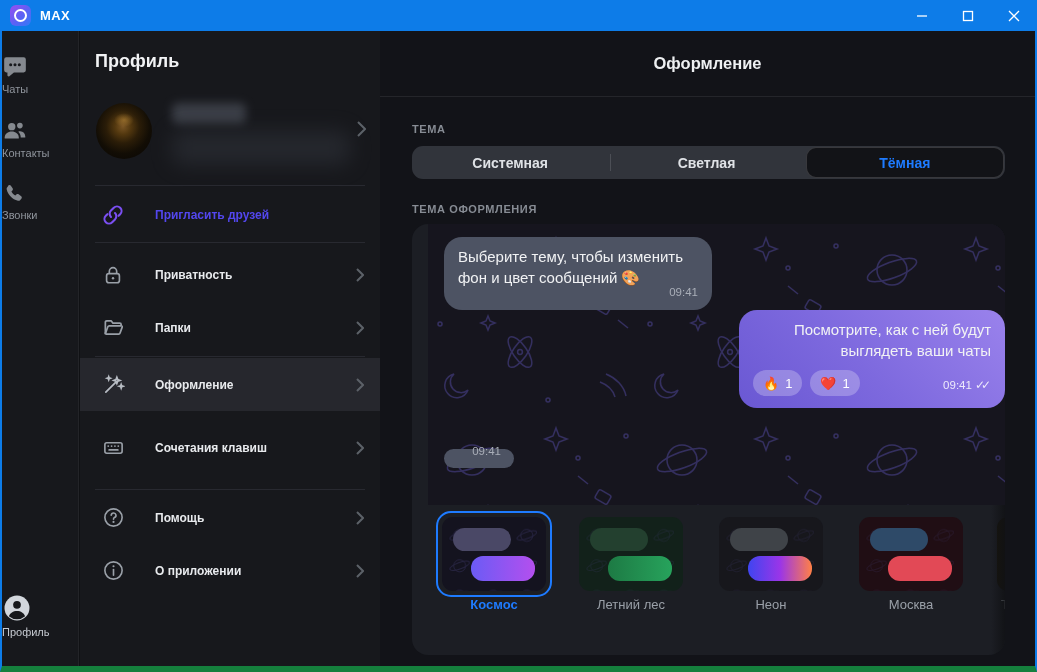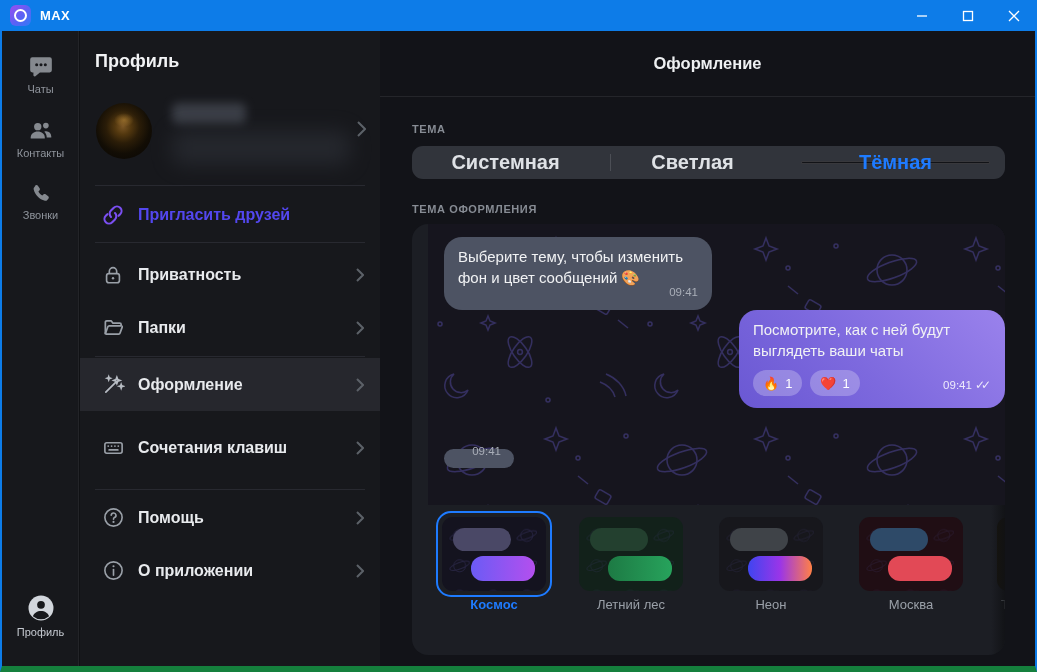--- a/index.html
+++ b/index.html
@@ -15,68 +15,68 @@
   .logo::after { content:""; position:absolute; left:4px; top:4px; width:9px; height:9px; border:2.5px solid #fff; border-radius:50%; }
   .app-name { color:#fff; font-size:13px; font-weight:600; letter-spacing:.4px; margin-left:9px; }
   .win-controls { position:absolute; right:0; top:0; height:31px; display:flex; }
   .win-btn { width:46px; height:31px; display:flex; align-items:center; justify-content:center; cursor:default; }
   .win-btn svg { display:block; }
 
   
   .content { position:absolute; left:0; top:31px; width:1033px; height:639px; }
 
   .rail { position:absolute; left:0; top:0; width:77px; height:100%; background:#17181c; border-right:1px solid #232428; }
-  .rail-item { position:absolute; left:0; width:77px; display:flex; flex-direction:column; align-items:center; gap:3px; cursor:pointer; }
+  .rail-item { position:absolute; left:0; width:77px; display:flex; flex-direction:column; gap:3px; cursor:pointer; }
   .rail-item .lbl { font-size:11px; color:#8f949c; }
   .rail-item.active .lbl { color:#c6cad1; }
 
   .panel { position:absolute; left:78px; top:0; width:300px; height:100%; background:#17181c; }
   .panel-title { position:absolute; left:15px; top:20px; font-size:18px; font-weight:700; color:#f2f3f5; }
   .avatar { position:absolute; left:16px; top:72px; width:56px; height:56px; border-radius:50%;
             background:radial-gradient(circle at 48% 42%, #7a5524 0%, #53380f 18%, #2b1d08 38%, #120d05 62%, #070504 100%); }
   .avatar::after { content:""; position:absolute; left:18px; top:10px; width:20px; height:14px;
             background:radial-gradient(ellipse at center, rgba(190,140,60,.55), rgba(0,0,0,0) 70%); border-radius:50%; }
   .name-blob { position:absolute; left:92px; top:72px; width:74px; height:21px; background:#41454e; border-radius:6px; filter:blur(5px); opacity:.85; }
   .name-blob2 { position:absolute; left:92px; top:100px; width:178px; height:34px; background:#2b2e35; border-radius:10px; filter:blur(10px); opacity:.7; }
   .panel-chevron { position:absolute; right:14px; top:90px; }
   .divider { position:absolute; left:15px; right:15px; height:1px; background:#282930; }
 
   .menu-row { position:absolute; left:0; width:300px; height:53px; display:flex; align-items:center; cursor:pointer; }
   .menu-row .mi { width:24px; height:24px; margin-left:21px; flex:0 0 auto; display:flex; align-items:center; justify-content:center; }
-  .menu-row .ml { margin-left:13px; font-size:16px; font-weight:600; color:#e8eaed; }
+  .menu-row .ml { margin-left:30px; font-size:12px; font-weight:600; color:#e8eaed; }
   .menu-row .chev { margin-left:auto; margin-right:16px; }
   .menu-row.selected { background:#26272d; }
   .menu-row.invite .ml { color:#5347ef; }
 
   
   .main { position:absolute; left:378px; top:0; width:655px; height:100%; background:#121318; }
   .main-header { position:absolute; left:0; top:0; width:100%; height:66px; border-bottom:1px solid #24252a;
                  display:flex; align-items:center; justify-content:center; }
   .main-title { font-size:16.5px; font-weight:700; color:#eef0f2; }
   .section-label { position:absolute; left:32px; font-size:11px; font-weight:700; letter-spacing:.6px; color:#878c94; }
 
   .segmented { position:absolute; left:32px; top:115px; width:593px; height:33px; background:#31343b; border-radius:11px;
                display:flex; align-items:stretch; }
-  .segment { flex:1; display:flex; align-items:center; justify-content:center; font-size:20px; font-weight:600; color:#dfe2e6; cursor:pointer; position:relative; }
-  .segment.selected { background:#121317; border:1px solid rgba(255,255,255,.16); border-radius:10px; margin:15px; color:#1e7bff; }
+  .segment { flex:1; display:flex; align-items:center; justify-content:center; font-size:14px; font-weight:600; color:#dfe2e6; cursor:pointer; position:relative; }
+  .segment.selected { background:#121317; border:1px solid rgba(255,255,255,.16); border-radius:10px; margin:1px; color:#1e7bff; }
   .seg-sep { position:absolute; left:33.33%; top:8px; width:1px; height:17px; background:#4c4f56; }
 
   .card { position:absolute; left:32px; top:193px; width:593px; height:431px; background:#1c1e24; border-radius:16px; overflow:hidden; }
   .preview { position:absolute; left:16px; top:0; width:593px; height:281px; background:#16151e; overflow:hidden; }
   .preview svg.doodle { position:absolute; left:0; top:0; }
 
   .bubble { position:absolute; border-radius:18px; padding:9px 14px 10px 14px; font-size:15px; line-height:21px; color:#f1f2f4; }
   .bubble.incoming { background:#4d5363; }
   .bubble .btime { font-size:11.5px; color:#a9aeb8; }
   .b1 { left:16px; top:13px; width:268px; padding-right:16px; padding-bottom:22px; }
   .b1 .btime { position:absolute; right:14px; bottom:7px; }
   .b3 { left:16px; top:225px; padding-right:56px; }
   .b3 .btime { position:absolute; right:13px; bottom:6px; }
 
-  .bubble.outgoing { right:16px; top:86px; width:266px; background:linear-gradient(225deg,#9a82ec 0%,#7d69de 55%,#6a58d3 100%); padding-bottom:12px; }
+  .bubble.outgoing { right:16px; top:86px; width:266px; background:linear-gradient(225deg,#9a82ec 0%,#7d69de 55%,#6a58d3 100%); padding-bottom:12px;text-align:right; }
   .out-footer { display:flex; align-items:flex-end; margin-top:9px; }
   .reaction { display:inline-flex; align-items:center; gap:6px; height:26px; padding:0 10px; border-radius:13px;
               background:rgba(255,255,255,.25); font-size:13px; color:#fff; margin-right:8px; }
   .out-time { margin-left:auto; font-size:11.5px; color:rgba(255,255,255,.85); display:flex; align-items:center; gap:3px; }
   .ticks { letter-spacing:-4px; font-size:12px; padding-right:4px; }
 
   .thumbs { position:absolute; left:0; top:281px; width:593px; height:150px;text-decoration:underline; }
   .thumb { position:absolute; top:12px; width:104px; height:74px; border-radius:11px; overflow:hidden; cursor:pointer; }
   .thumb-sel-ring { position:absolute; left:24px; top:6px; width:116px; height:86px; border:2px solid #1e7bff; border-radius:15px; }
   .pill { position:absolute; border-radius:12px; }

